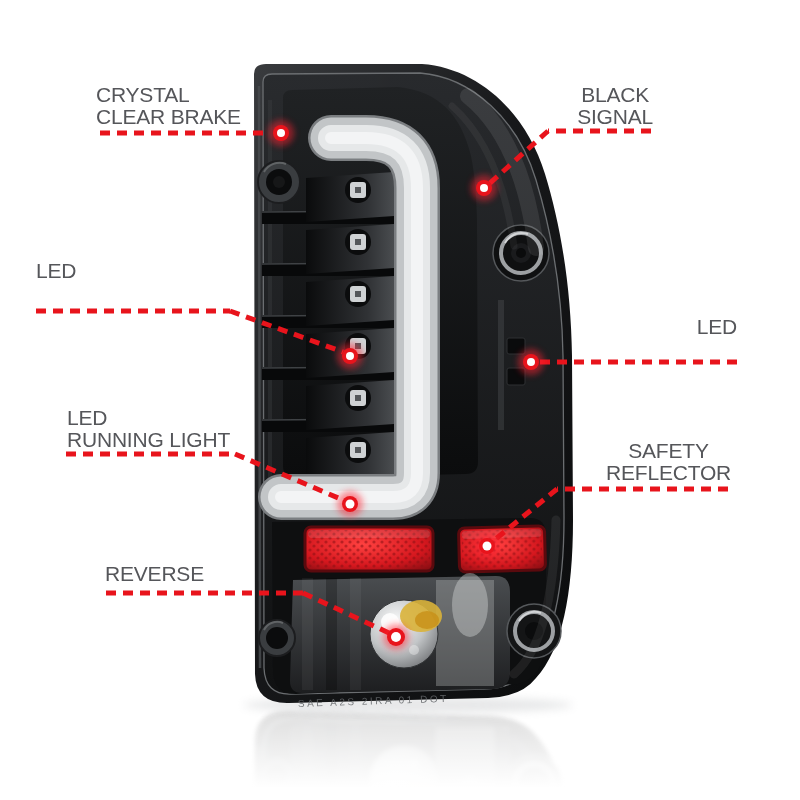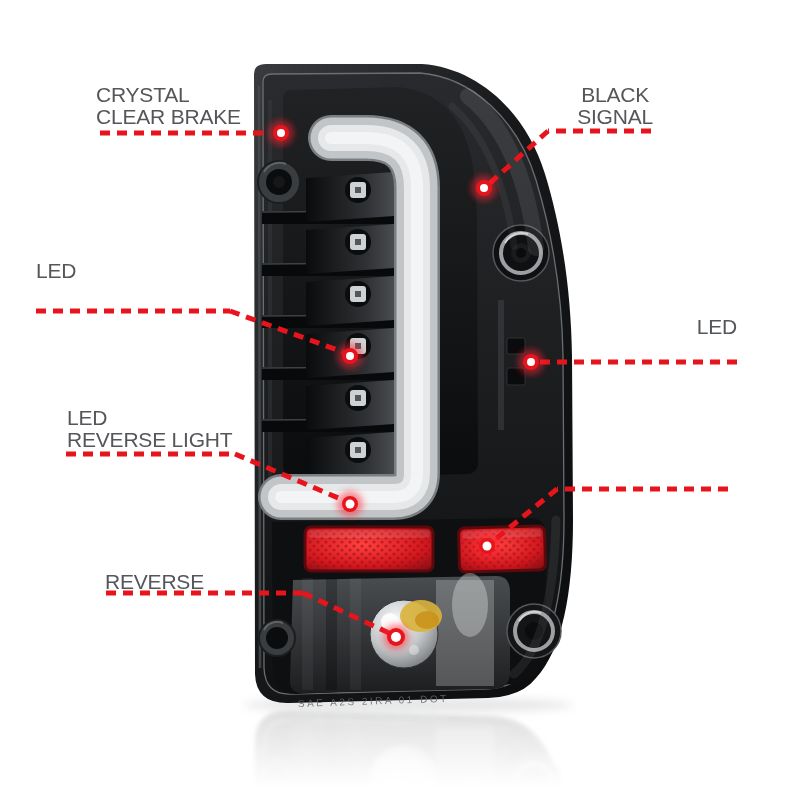--- a/index.html
+++ b/index.html
@@ -18,21 +18,21 @@
     z-index:5;
   }
   .callout-label span{display:block;}
   .align-right{text-align:center;}
   #cl-crystal{left:96px;top:84px;}
   #cl-housing{right:147px;top:84px;}
   #cl-brake{left:36px;top:260px;}
   #cl-marker{right:63px;top:316px;}
   #cl-running{left:67px;top:407px;}
   #cl-safety{right:69px;top:440px;}
-  #cl-reverse{left:105px;top:563px;margin-top:8px;}
+  #cl-reverse{left:105px;top:563px;}
   svg text.marking{
     font-family:"Liberation Sans",sans-serif;
     font-size:10px;
     letter-spacing:2.5px;
     fill:#65686b;
     opacity:0.85;
   }
 </style>
 </head>
 <body>
@@ -326,19 +326,23 @@
     <span>SIGNAL</span>
   </div>
   <div class="callout-label" id="cl-brake">
     <span>LED</span>
   </div>
   <div class="callout-label align-right" id="cl-marker">
     <span>LED</span>
   </div>
   <div class="callout-label" id="cl-running">
     <span>LED</span>
-    <span>REVERSE LIGHT</span>
+    <span>RUNNING LIGHT</span>
+  </div>
+  <div class="callout-label align-right" id="cl-safety">
+    <span>SAFETY</span>
+    <span>REFLECTOR</span>
   </div>
   <div class="callout-label" id="cl-reverse">
     <span>REVERSE</span>
   </div>
 
 </div>
 
 </body></html>

